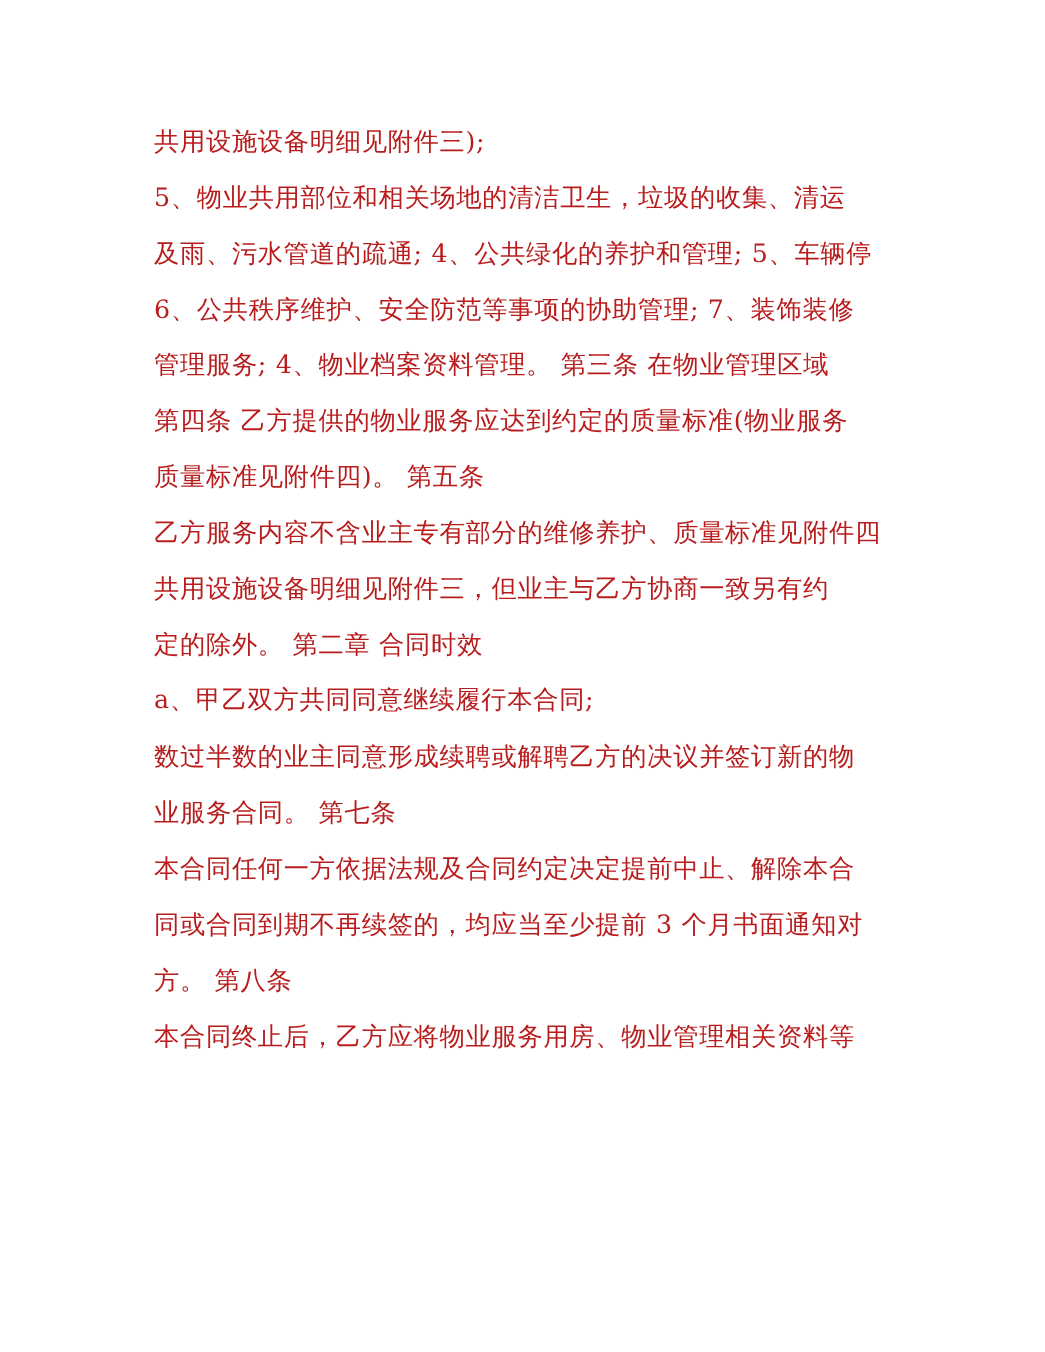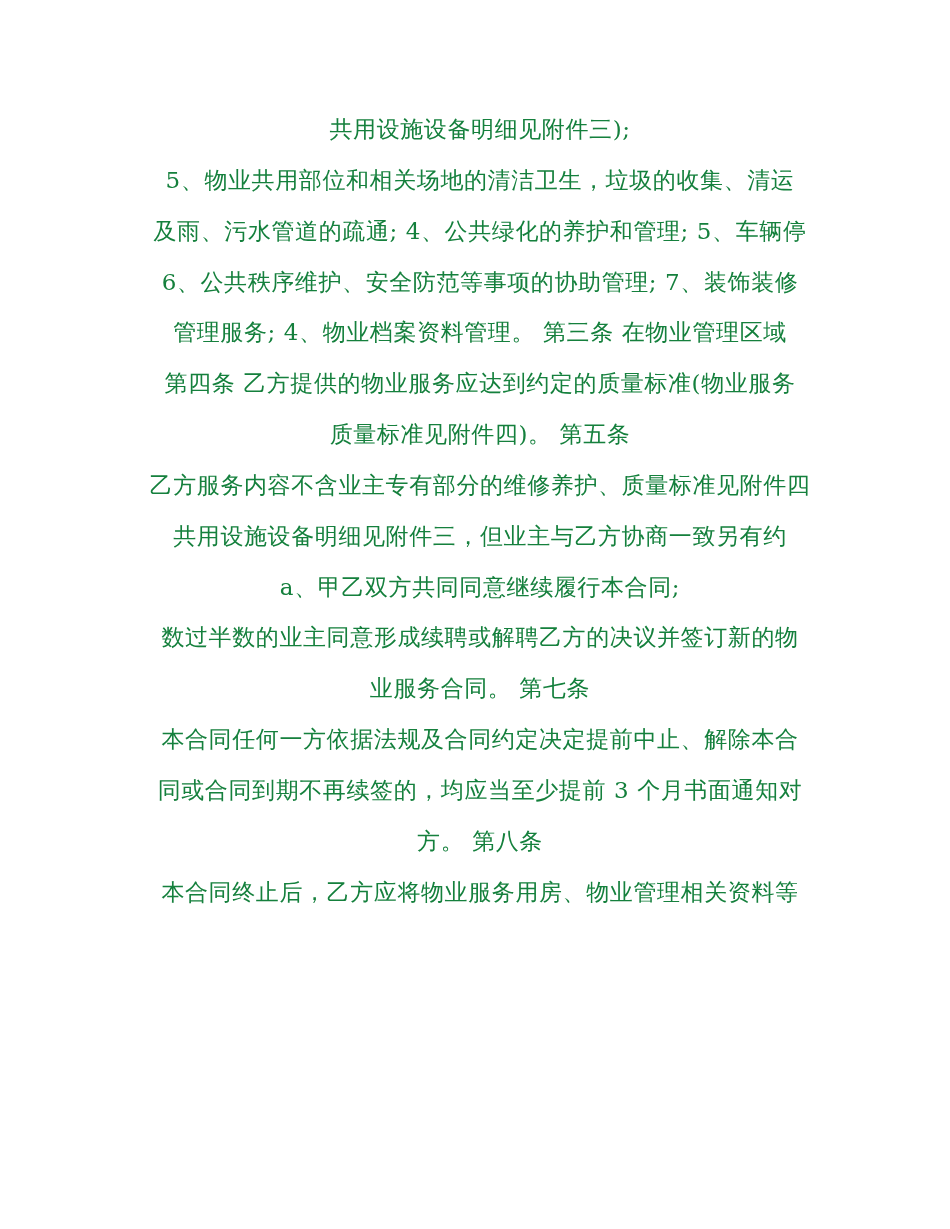--- a/index.html
+++ b/index.html
@@ -26,40 +26,40 @@
       left: 140px;
       top: 104px;
       width: 680px;
     }
     .line {
       display: block;
       height: 50.85px;
       line-height: 50.85px;
       font-family: "DejaVu Serif", "Liberation Serif", serif;
       font-size: 23px;
-      color: #15803d;
+      color: #b91c1c;
       white-space: nowrap;
       letter-spacing: 0.6px;
-      text-align: center;
     }
   </style>
 </head>
 <body>
 
 <div class="page">
   <div class="content">
     <span class="line">共用设施设备明细见附件三);</span>
     <span class="line">5、物业共用部位和相关场地的清洁卫生，垃圾的收集、清运</span>
     <span class="line">及雨、污水管道的疏通; 4、公共绿化的养护和管理; 5、车辆停</span>
     <span class="line">6、公共秩序维护、安全防范等事项的协助管理; 7、装饰装修</span>
     <span class="line">管理服务; 4、物业档案资料管理。 第三条 在物业管理区域</span>
     <span class="line">第四条 乙方提供的物业服务应达到约定的质量标准(物业服务</span>
     <span class="line">质量标准见附件四)。 第五条</span>
     <span class="line">乙方服务内容不含业主专有部分的维修养护、质量标准见附件四</span>
     <span class="line">共用设施设备明细见附件三，但业主与乙方协商一致另有约</span>
+    <span class="line">定的除外。 第二章 合同时效</span>
     <span class="line">a、甲乙双方共同同意继续履行本合同;</span>
     <span class="line">数过半数的业主同意形成续聘或解聘乙方的决议并签订新的物</span>
     <span class="line">业服务合同。 第七条</span>
     <span class="line">本合同任何一方依据法规及合同约定决定提前中止、解除本合</span>
     <span class="line">同或合同到期不再续签的，均应当至少提前 3 个月书面通知对</span>
     <span class="line">方。 第八条</span>
     <span class="line">本合同终止后，乙方应将物业服务用房、物业管理相关资料等</span>
   </div>
 </div>
 

